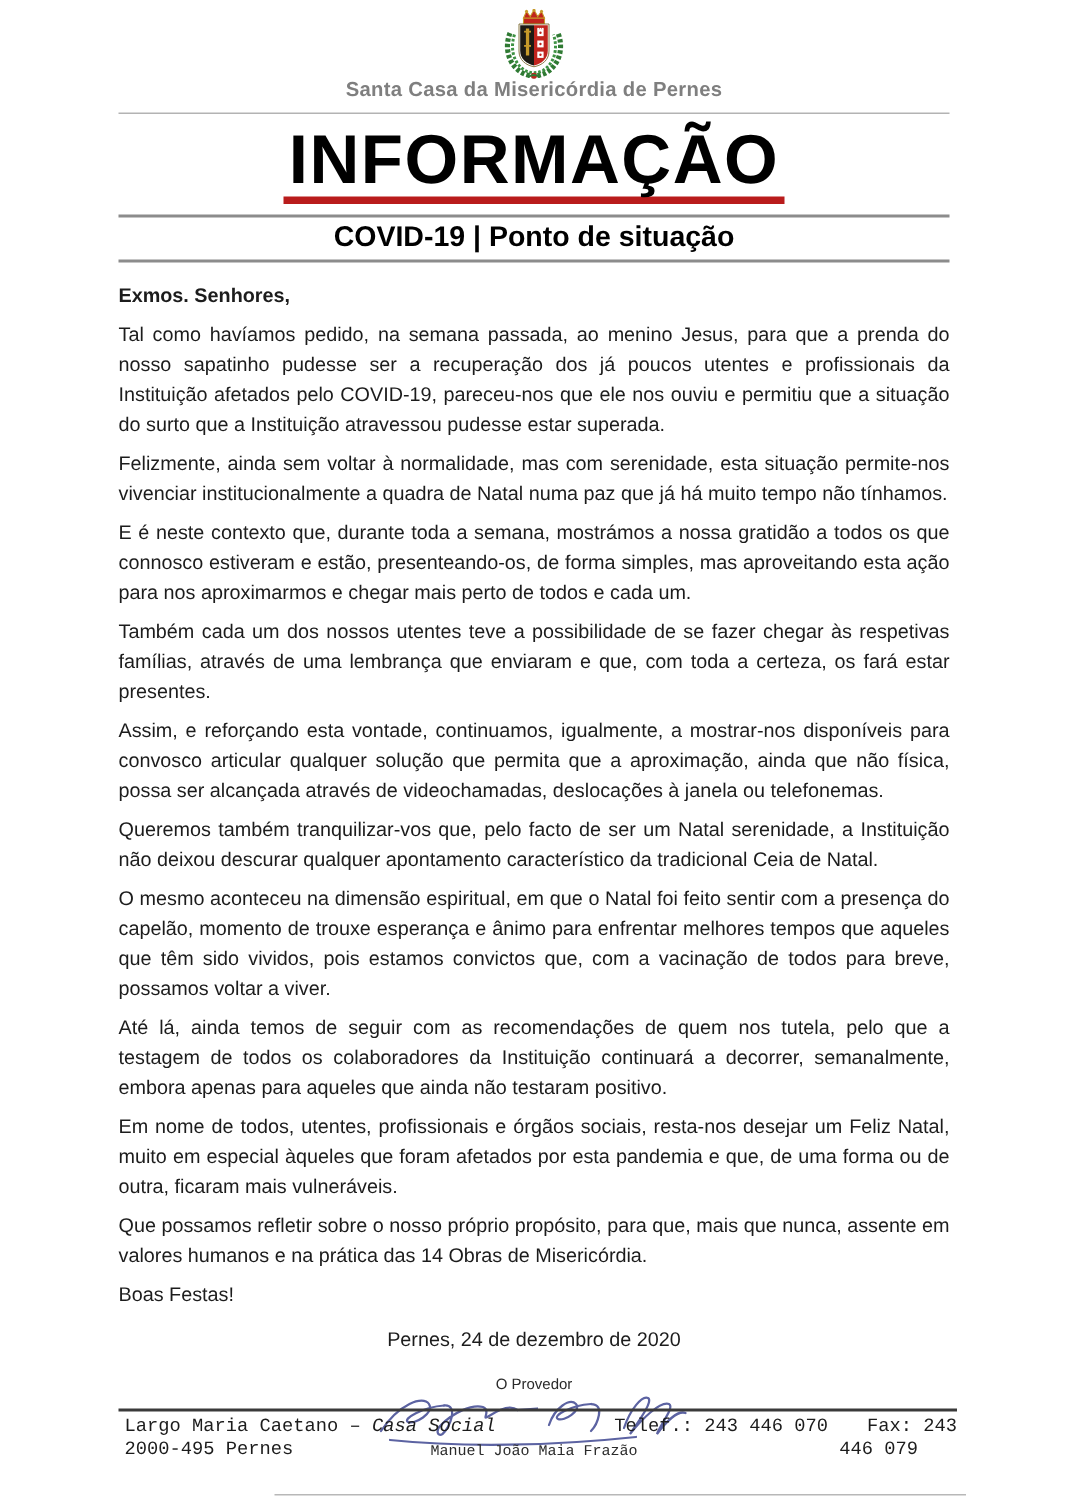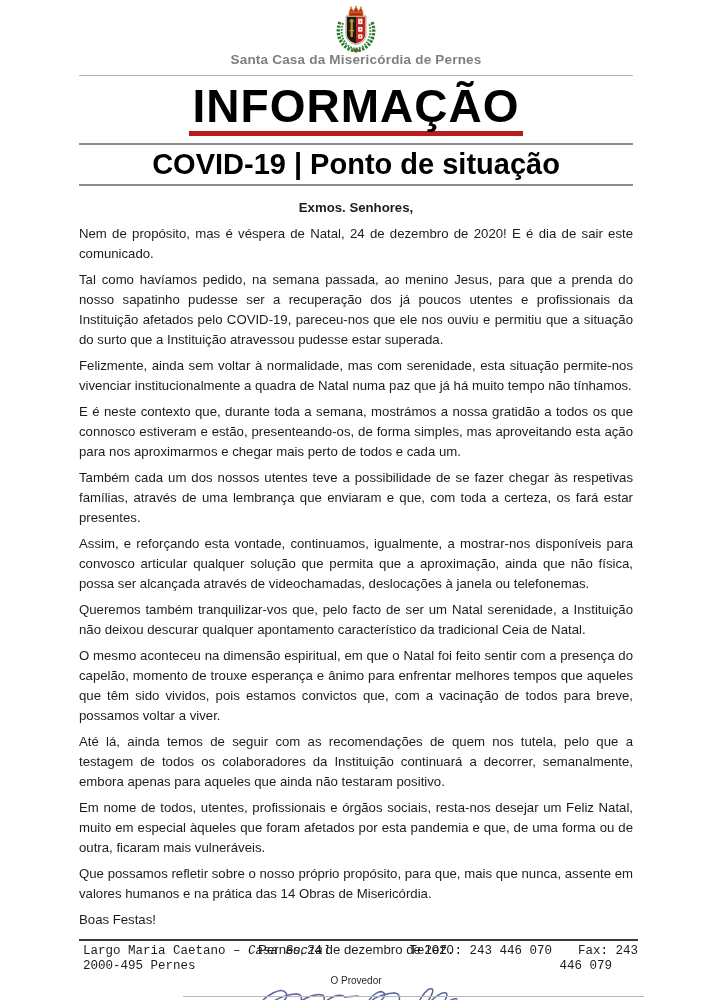--- a/index.html
+++ b/index.html
@@ -39,37 +39,37 @@
     display: inline-block;
     font-size: 46px;
     font-weight: bold;
     letter-spacing: 1px;
     color: #000;
     border-bottom: 5px solid #b91c1c;
     padding: 0 4px 1px 4px;
   }
   .doc-subtitle {
     text-align: center;
-    font-size: 29px;
+    font-size: 19px;
     font-weight: bold;
     color: #000;
     margin: 3px 0 3px 0;
   }
   .subtitle-rules { margin-top: 7px; }
 
   
   .body-text { margin-top: 12px; }
   .body-text p {
     font-size: 13.2px;
     line-height: 20px;
     text-align: justify;
     color: #1c1c1c;
     margin-bottom: 6px;
   }
-  .body-text p.salutation { font-weight: bold; text-align: center; }
+  .body-text p.salutation { font-weight: bold; text-align: left; }
 
   .dateline {
     text-align: center;
     font-size: 13.2px;
     margin-top: 12px;
     color: #1c1c1c;
   }
 
   
   .sig-block {
@@ -151,21 +151,20 @@
     <div class="doc-title">
       <span>INFORMAÇÃO</span>
     </div>
 
     <hr class="rule-mid subtitle-rules">
     <div class="doc-subtitle">COVID-19 | Ponto de situação</div>
     <hr class="rule-mid">
 
     <div class="body-text">
       <p class="salutation">Exmos. Senhores,</p>
-      <p>Nem de propósito, mas é véspera de Natal, 24 de dezembro de 2020! E é dia de sair este comunicado.</p>
       <p>Tal como havíamos pedido, na semana passada, ao menino Jesus, para que a prenda do nosso sapatinho pudesse ser a recuperação dos já poucos utentes e profissionais da Instituição afetados pelo COVID-19, pareceu-nos que ele nos ouviu e permitiu que a situação do surto que a Instituição atravessou pudesse estar superada.</p>
       <p>Felizmente, ainda sem voltar à normalidade, mas com serenidade, esta situação permite-nos vivenciar institucionalmente a quadra de Natal numa paz que já há muito tempo não tínhamos.</p>
       <p>E é neste contexto que, durante toda a semana, mostrámos a nossa gratidão a todos os que connosco estiveram e estão, presenteando-os, de forma simples, mas aproveitando esta ação para nos aproximarmos e chegar mais perto de todos e cada um.</p>
       <p>Também cada um dos nossos utentes teve a possibilidade de se fazer chegar às respetivas famílias, através de uma lembrança que enviaram e que, com toda a certeza, os fará estar presentes.</p>
       <p>Assim, e reforçando esta vontade, continuamos, igualmente, a mostrar-nos disponíveis para convosco articular qualquer solução que permita que a aproximação, ainda que não física, possa ser alcançada através de videochamadas, deslocações à janela ou telefonemas.</p>
       <p>Queremos também tranquilizar-vos que, pelo facto de ser um Natal serenidade, a Instituição não deixou descurar qualquer apontamento característico da tradicional Ceia de Natal.</p>
       <p>O mesmo aconteceu na dimensão espiritual, em que o Natal foi feito sentir com a presença do capelão, momento de trouxe esperança e ânimo para enfrentar melhores tempos que aqueles que têm sido vividos, pois estamos convictos que, com a vacinação de todos para breve, possamos voltar a viver.</p>
       <p>Até lá, ainda temos de seguir com as recomendações de quem nos tutela, pelo que a testagem de todos os colaboradores da Instituição continuará a decorrer, semanalmente, embora apenas para aqueles que ainda não testaram positivo.</p>
       <p>Em nome de todos, utentes, profissionais e órgãos sociais, resta-nos desejar um Feliz Natal, muito em especial àqueles que foram afetados por esta pandemia e que, de uma forma ou de outra, ficaram mais vulneráveis.</p>
       <p>Que possamos refletir sobre o nosso próprio propósito, para que, mais que nunca, assente em valores humanos e na prática das 14 Obras de Misericórdia.</p>

